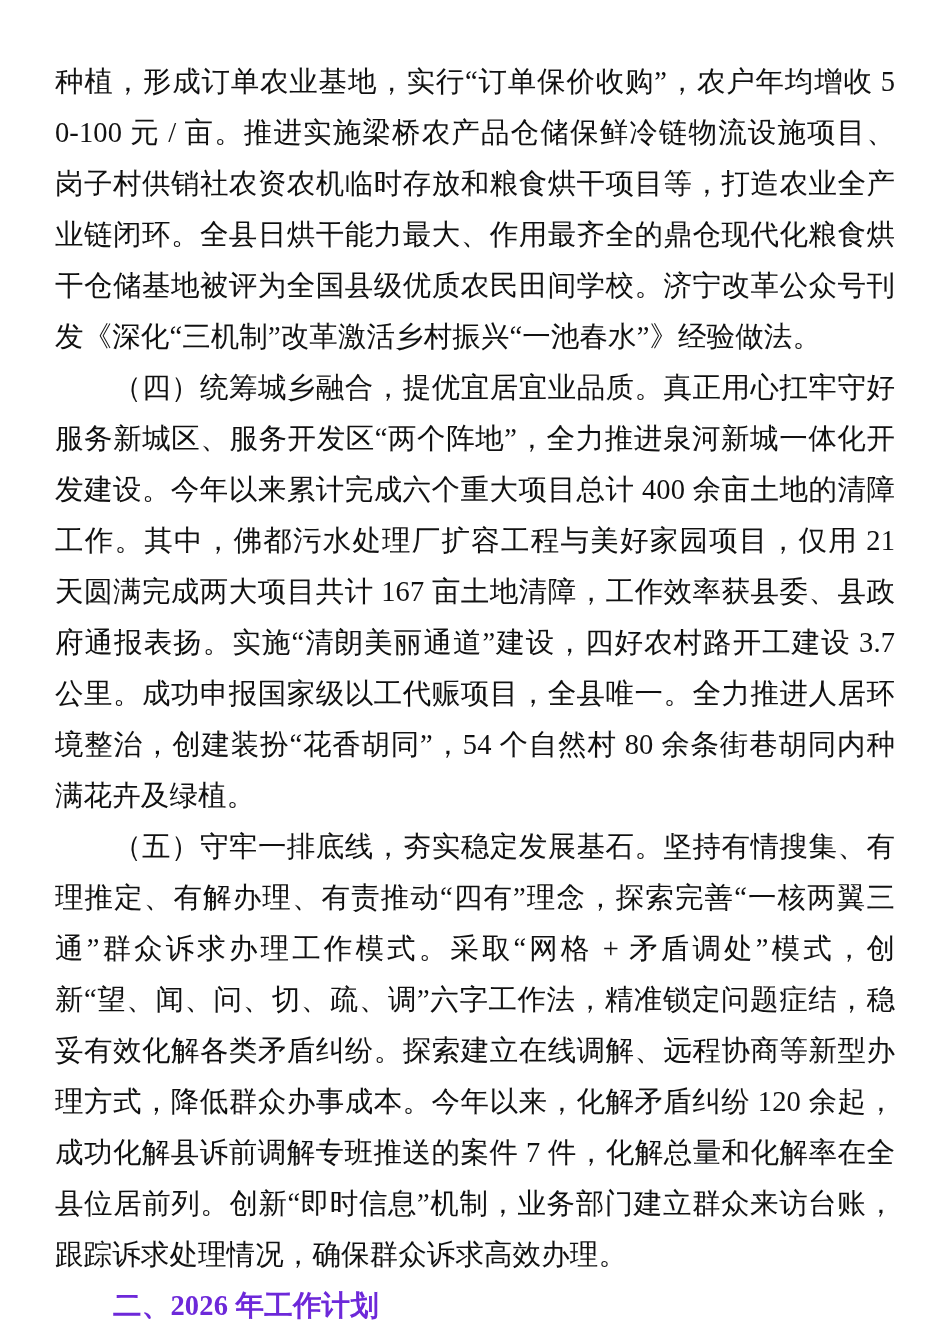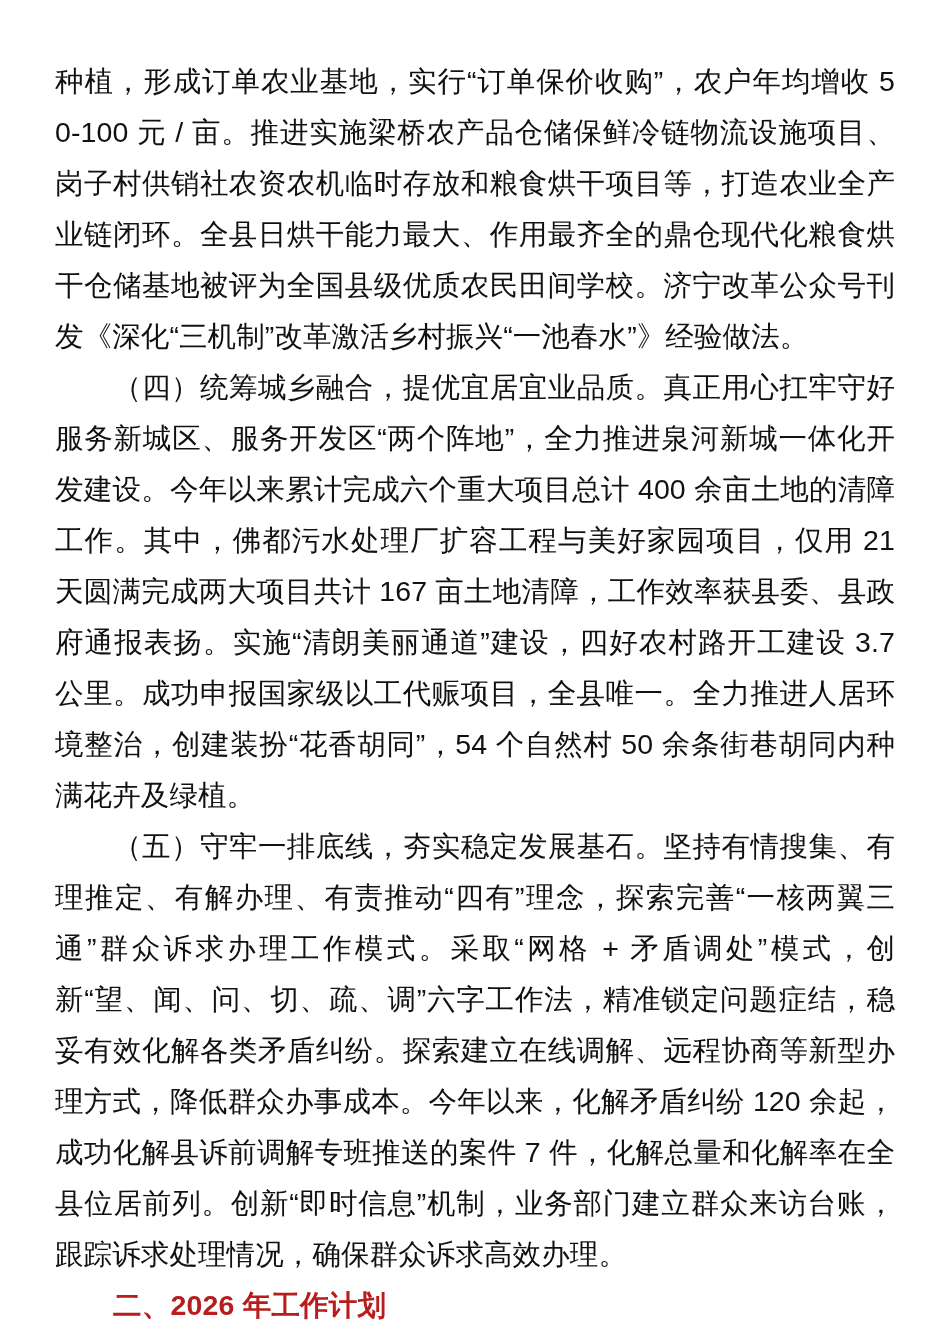--- a/index.html
+++ b/index.html
@@ -7,21 +7,21 @@
     padding: 0;
     background: #ffffff;
   }
   .page {
     position: relative;
     width: 950px;
     height: 1344px;
     background: #ffffff;
     box-sizing: border-box;
     padding: 56px 55px 0 55px;
-    font-family: Liberation Sans, sans-serif;
+    font-family: Liberation Serif, serif;
     color: #000000;
     overflow: hidden;
   }
   .doc-body {
     width: 840px;
   }
   p.para {
     margin: 0;
     font-size: 28.5px;
     line-height: 51px;
@@ -37,32 +37,32 @@
   }
   p.indent {
     text-indent: 58px;
   }
   p.heading {
     margin: 0;
     font-size: 28.5px;
     line-height: 51px;
     text-indent: 58px;
     font-weight: 700;
-    color: #b91c1c;
+    color: #6d28d9;
     letter-spacing: 0.2px;
   }
 </style>
 </head>
 <body>
 
 <div class="page">
   <div class="doc-body">
 
     <p class="para cont">种植，形成订单农业基地，实行“订单保价收购”，农户年均增收 50‑100 元 / 亩。推进实施梁桥农产品仓储保鲜冷链物流设施项目、岗子村供销社农资农机临时存放和粮食烘干项目等，打造农业全产业链闭环。全县日烘干能力最大、作用最齐全的鼎仓现代化粮食烘干仓储基地被评为全国县级优质农民田间学校。济宁改革公众号刊发《深化“三机制”改革激活乡村振兴“一池春水”》经验做法。</p>
 
-    <p class="para indent">（四）统筹城乡融合，提优宜居宜业品质。真正用心扛牢守好服务新城区、服务开发区“两个阵地”，全力推进泉河新城一体化开发建设。今年以来累计完成六个重大项目总计 400 余亩土地的清障工作。其中，佛都污水处理厂扩容工程与美好家园项目，仅用 21 天圆满完成两大项目共计 167 亩土地清障，工作效率获县委、县政府通报表扬。实施“清朗美丽通道”建设，四好农村路开工建设 3.7 公里。成功申报国家级以工代赈项目，全县唯一。全力推进人居环境整治，创建装扮“花香胡同”，54 个自然村 50 余条街巷胡同内种满花卉及绿植。</p>
+    <p class="para indent">（四）统筹城乡融合，提优宜居宜业品质。真正用心扛牢守好服务新城区、服务开发区“两个阵地”，全力推进泉河新城一体化开发建设。今年以来累计完成六个重大项目总计 400 余亩土地的清障工作。其中，佛都污水处理厂扩容工程与美好家园项目，仅用 21 天圆满完成两大项目共计 167 亩土地清障，工作效率获县委、县政府通报表扬。实施“清朗美丽通道”建设，四好农村路开工建设 3.7 公里。成功申报国家级以工代赈项目，全县唯一。全力推进人居环境整治，创建装扮“花香胡同”，54 个自然村 80 余条街巷胡同内种满花卉及绿植。</p>
 
     <p class="para indent">（五）守牢一排底线，夯实稳定发展基石。坚持有情搜集、有理推定、有解办理、有责推动“四有”理念，探索完善“一核两翼三通”群众诉求办理工作模式。采取“网格 + 矛盾调处”模式，创新“望、闻、问、切、疏、调”六字工作法，精准锁定问题症结，稳妥有效化解各类矛盾纠纷。探索建立在线调解、远程协商等新型办理方式，降低群众办事成本。今年以来，化解矛盾纠纷 120 余起，成功化解县诉前调解专班推送的案件 7 件，化解总量和化解率在全县位居前列。创新“即时信息”机制，业务部门建立群众来访台账，跟踪诉求处理情况，确保群众诉求高效办理。</p>
 
     <p class="heading">二、2026 年工作计划</p>
 
   </div>
 </div>
 
 </body></html>

